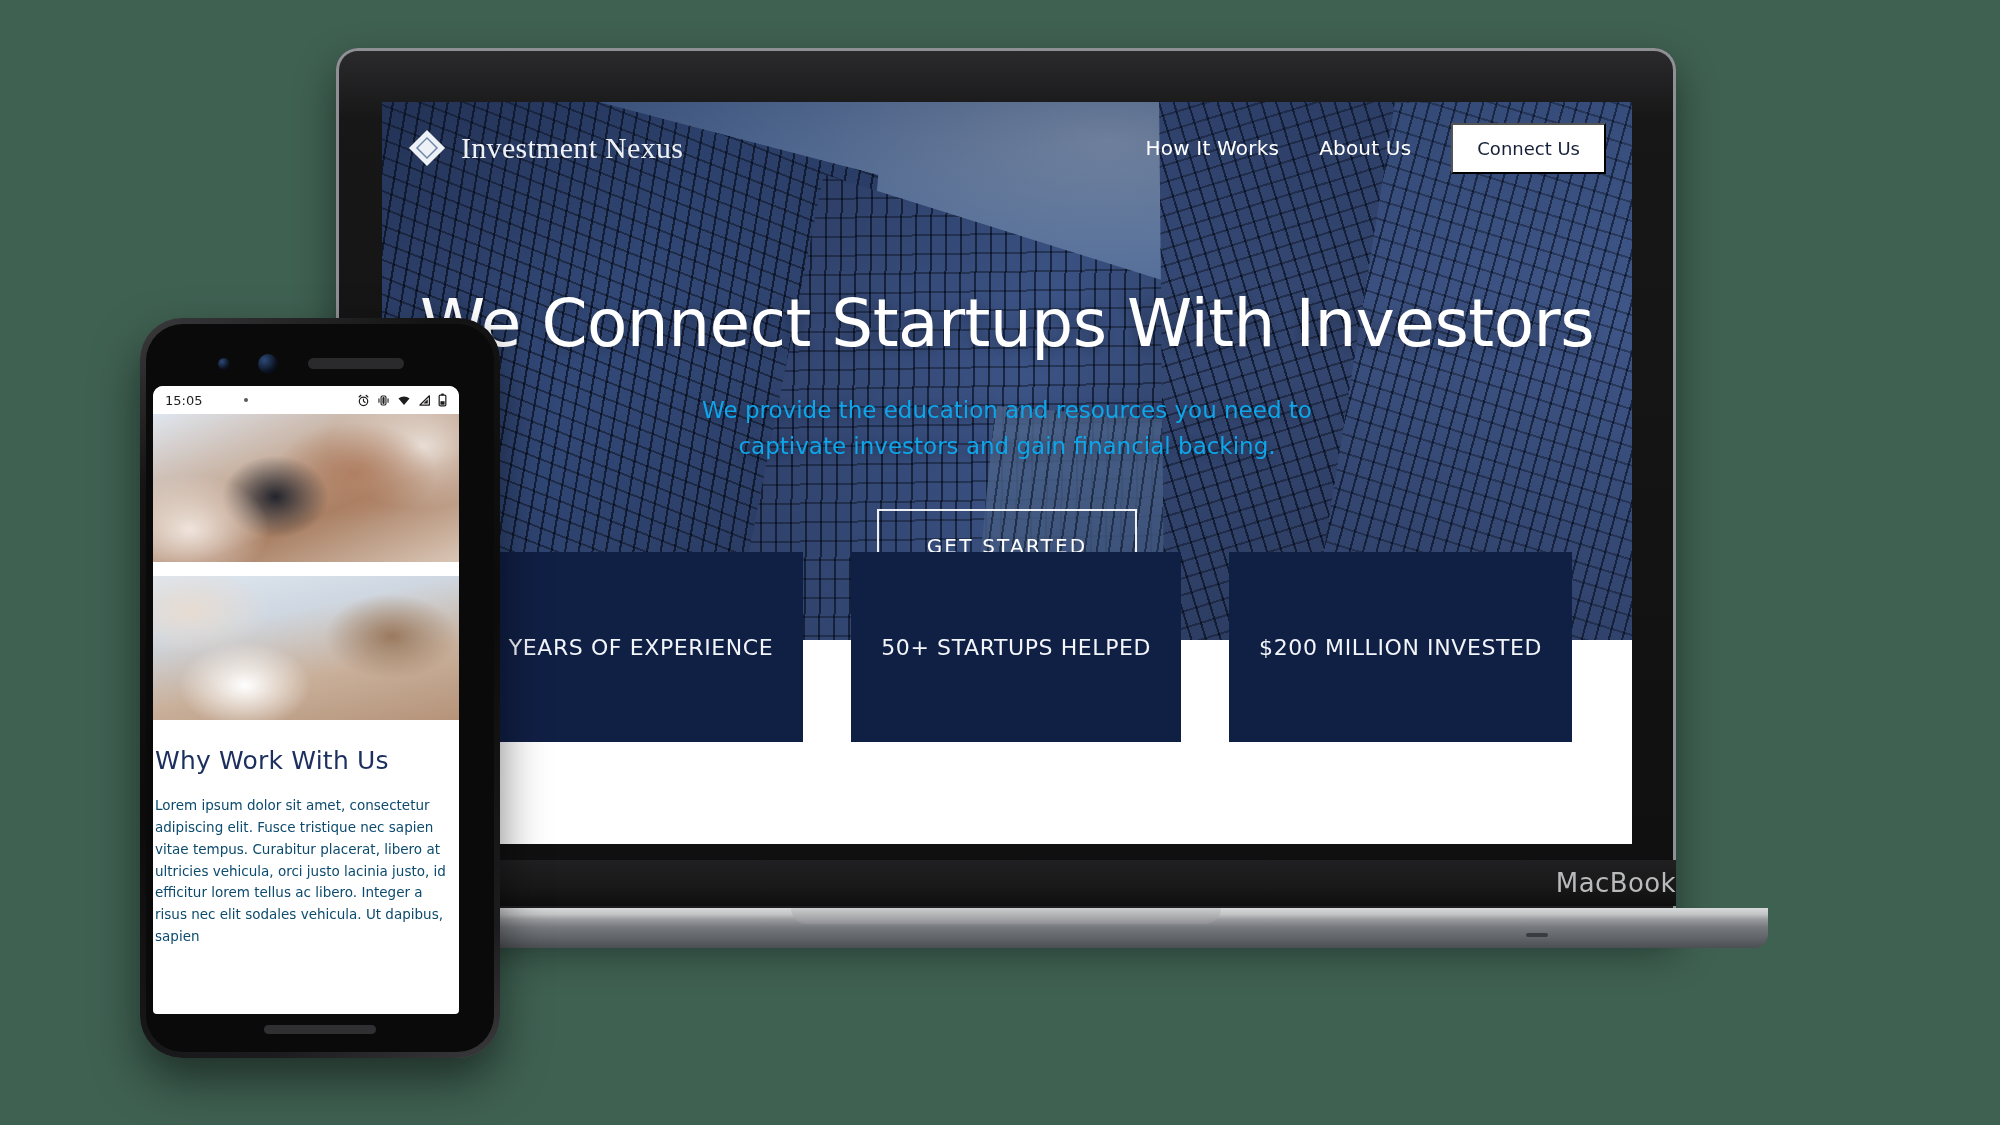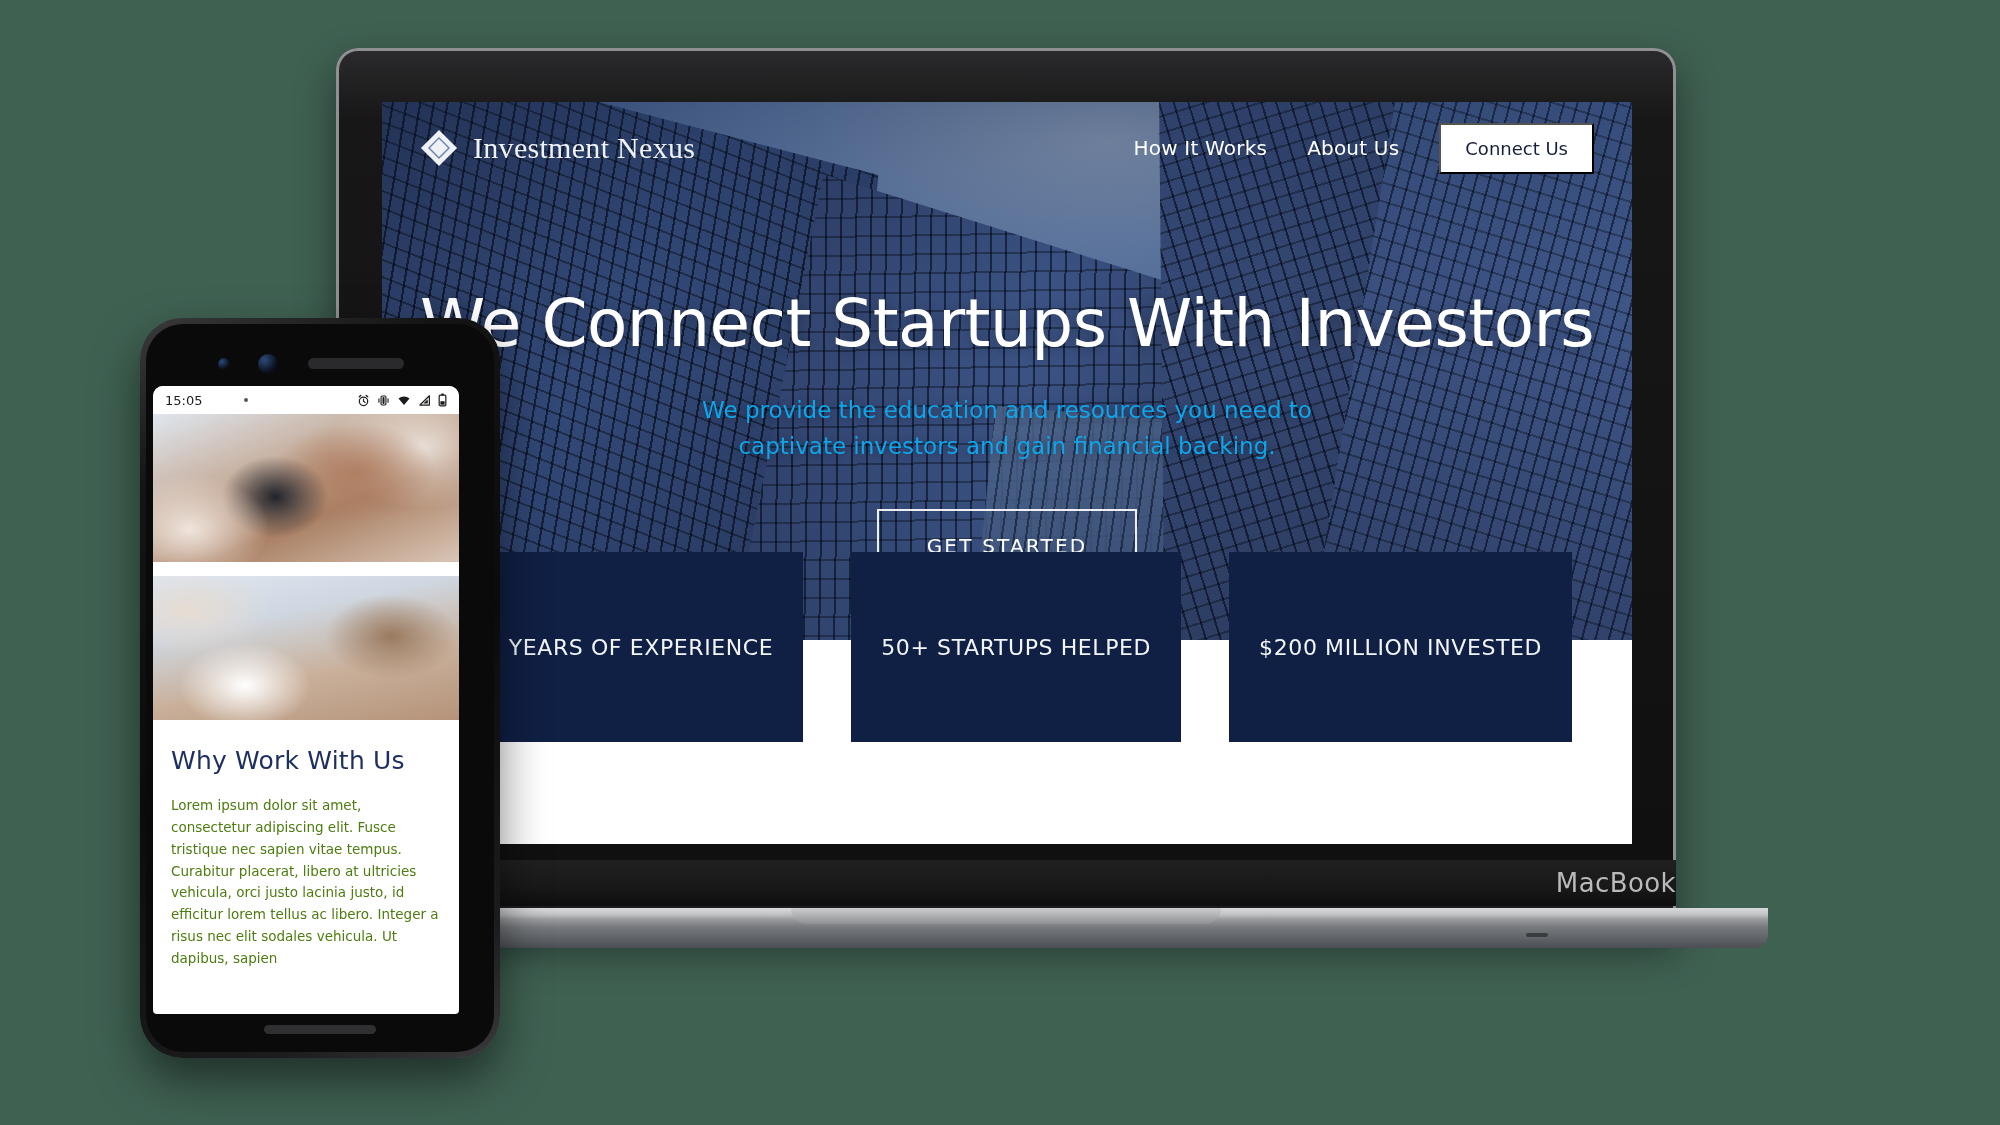--- a/index.html
+++ b/index.html
@@ -109,21 +109,21 @@
     clip-path:polygon(18% 0, 88% 6%, 100% 100%, 0 100%);
   }
   .hero-veil {
     position:absolute; inset:0;
     background:linear-gradient(180deg, rgba(14,25,50,.38) 0%, rgba(14,25,50,.18) 34%, rgba(14,25,50,.34) 100%);
   }
 
   
   .nav {
     position:absolute; left:0; top:0; width:100%; height:92px;
-    display:flex; align-items:center; padding:0 38px; z-index:6;
+    display:flex; align-items:center; padding:0 26px; z-index:6;
   }
   .brand { display:flex; align-items:center; gap:15px; }
   .diamond { width:38px; height:38px; flex:none; }
   .brand-name {
     color:#eef1f6; font-size:30px; letter-spacing:.3px;
     font-family:"Liberation Serif", serif;
   }
   .nav-right { margin-left:auto; display:flex; align-items:center; gap:40px; }
   .nav-link {
     color:#fff; font-size:20px; letter-spacing:.2px;
@@ -212,27 +212,27 @@
       linear-gradient(158deg,#dfe6ef 0%,#c8b2a2 34%,#a97f63 62%,#d9c6b6 100%);
   }
   .photo-b {
     position:absolute; inset:0;
     background:
       radial-gradient(36% 50% at 30% 76%, #ffffff 0%, rgba(255,255,255,0) 60%),
       radial-gradient(34% 46% at 78% 42%, #9a7a5f 0%, rgba(154,122,95,0) 64%),
       radial-gradient(40% 46% at 12% 24%, #e7dcd2 0%, rgba(231,220,210,0) 66%),
       linear-gradient(168deg,#dfe7f0 0%,#cfd8e2 30%,#c9b09b 64%,#b59379 100%);
   }
-  .ph-body-sec { padding:26px 18px 0; background:#fff; }
+  .ph-body-sec { padding:26px 2px 0; background:#fff; }
   .ph-h2 {
     color:#1d2f5e; font-size:25px; font-weight:400;
     font-family:"DejaVu Sans", sans-serif; letter-spacing:.2px;
   }
   .ph-p {
-    margin-top:20px; color:#4d7c0f; font-size:13.5px; line-height:1.62;
+    margin-top:20px; color:#0c4a6e; font-size:13.5px; line-height:1.62;
     font-family:"DejaVu Sans", sans-serif;
   }
 </style>
 </head>
 <body>
 
 <div id="stage">
 
   <div id="macbook">
     <div class="mb-lid"></div>

